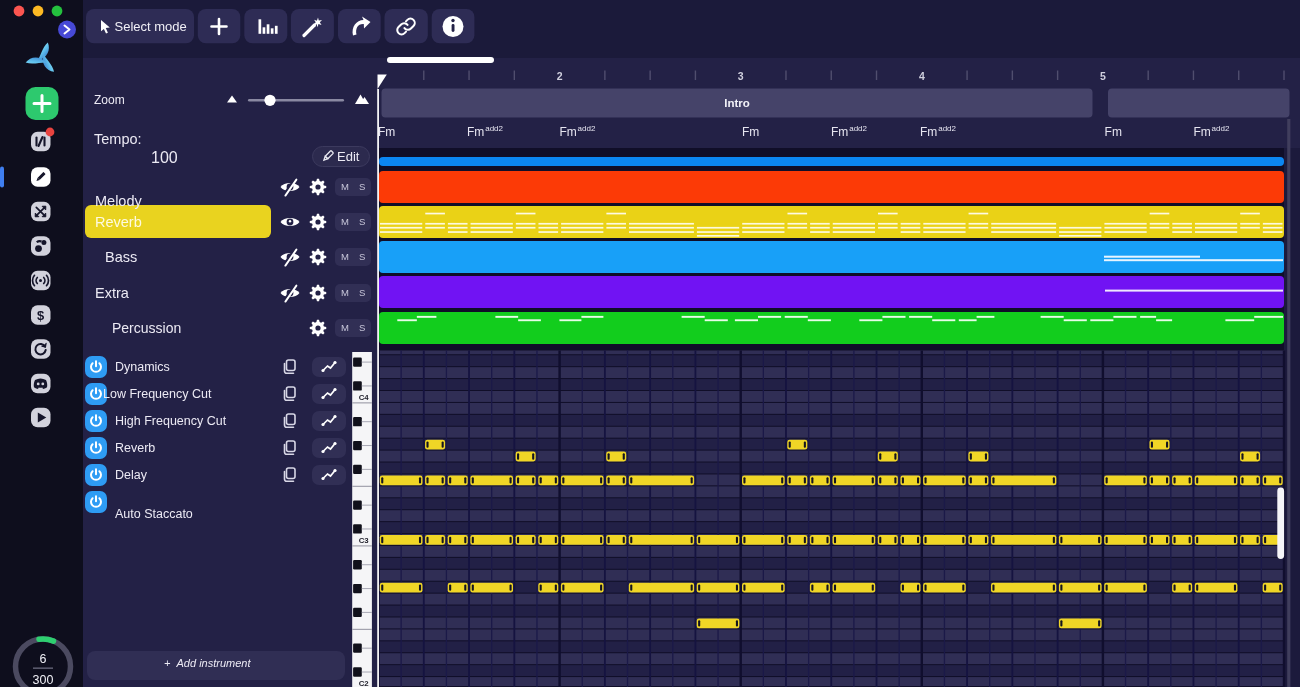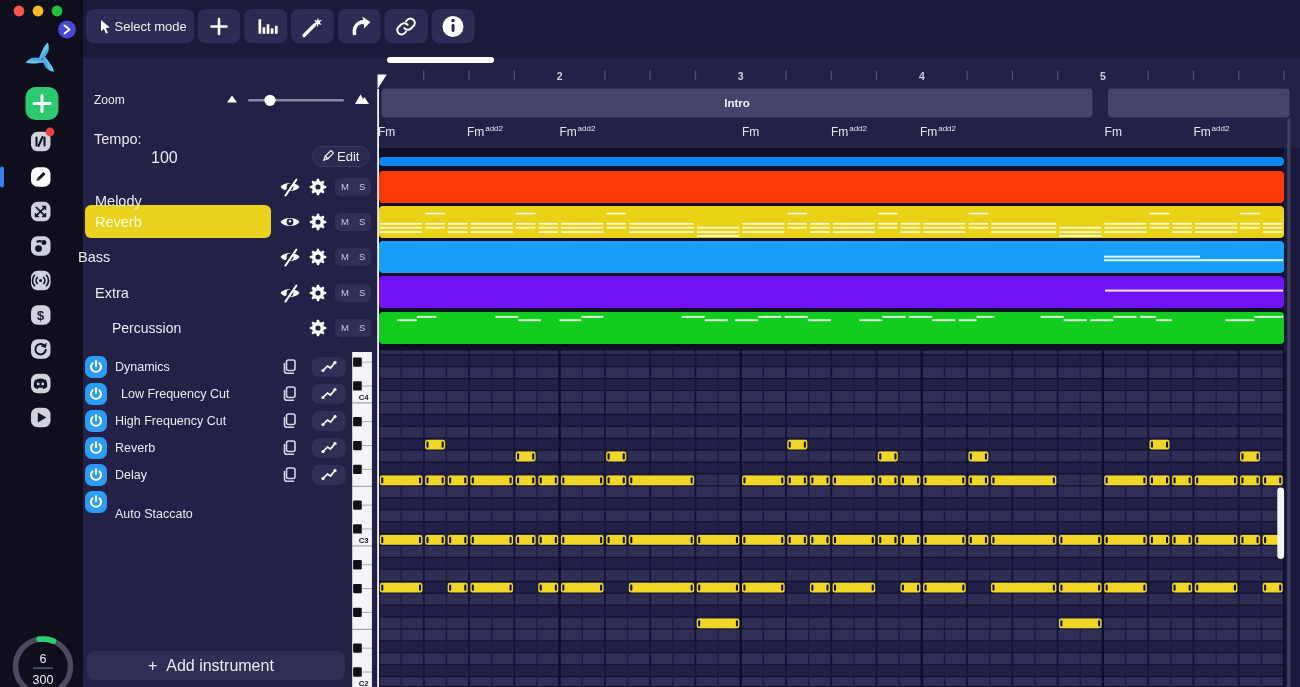--- a/index.html
+++ b/index.html
@@ -153,21 +153,21 @@
     <div class="txt" style="left:341px;top:215.5px;font-size:9.5px;color:#c8c7da;">M</div>
     <div class="txt" style="left:359px;top:215.5px;font-size:9.5px;color:#c8c7da;">S</div>
     <svg class="abs" style="left:308px;top:211.5px" width="20" height="20" viewBox="-10 -10 20 20">
       <path d="M-1.04,-8.23 L1.04,-8.23 L1.61,-5.88 L3.02,-5.3 L5.09,-6.56 L6.56,-5.09 L5.3,-3.02 L5.88,-1.61 L8.23,-1.04 L8.23,1.04 L5.88,1.61 L5.3,3.02 L6.56,5.09 L5.09,6.56 L3.02,5.3 L1.61,5.88 L1.04,8.23 L-1.04,8.23 L-1.61,5.88 L-3.02,5.3 L-5.09,6.56 L-6.56,5.09 L-5.3,3.02 L-5.88,1.61 L-8.23,1.04 L-8.23,-1.04 L-5.88,-1.61 L-5.3,-3.02 L-6.56,-5.09 L-5.09,-6.56 L-3.02,-5.3 L-1.61,-5.88 Z M2.6,0 A2.6,2.6 0 1 0 -2.6,0 A2.6,2.6 0 1 0 2.6,0 Z" fill="#fff" fill-rule="evenodd"></path>
     </svg>
     <svg class="abs" style="left:278.5px;top:211.5px" width="22" height="20" viewBox="0 0 22 20">
 <path d="M1.5,10 C5,4.6 17,4.6 20.5,10 C17,15.4 5,15.4 1.5,10 Z" fill="#fff"></path>
       <circle cx="11" cy="10" r="3.4" fill="#232146"></circle>
       <circle cx="11" cy="9.2" r="1.2" fill="#fff"></circle>
     </svg>
-    <div class="txt" style="left:78px;top:249px;font-size:14.5px;color:#eceaf4;">Bass</div>
+    <div class="txt" style="left:105px;top:249px;font-size:14.5px;color:#eceaf4;">Bass</div>
     <div class="abs" style="left:334.5px;top:248px;width:36.5px;height:18px;border-radius:5px;background:#312f55;"></div>
     <div class="txt" style="left:341px;top:251px;font-size:9.5px;color:#c8c7da;">M</div>
     <div class="txt" style="left:359px;top:251px;font-size:9.5px;color:#c8c7da;">S</div>
     <svg class="abs" style="left:308px;top:247px" width="20" height="20" viewBox="-10 -10 20 20">
       <path d="M-1.04,-8.23 L1.04,-8.23 L1.61,-5.88 L3.02,-5.3 L5.09,-6.56 L6.56,-5.09 L5.3,-3.02 L5.88,-1.61 L8.23,-1.04 L8.23,1.04 L5.88,1.61 L5.3,3.02 L6.56,5.09 L5.09,6.56 L3.02,5.3 L1.61,5.88 L1.04,8.23 L-1.04,8.23 L-1.61,5.88 L-3.02,5.3 L-5.09,6.56 L-6.56,5.09 L-5.3,3.02 L-5.88,1.61 L-8.23,1.04 L-8.23,-1.04 L-5.88,-1.61 L-5.3,-3.02 L-6.56,-5.09 L-5.09,-6.56 L-3.02,-5.3 L-1.61,-5.88 Z M2.6,0 A2.6,2.6 0 1 0 -2.6,0 A2.6,2.6 0 1 0 2.6,0 Z" fill="#fff" fill-rule="evenodd"></path>
     </svg>
     <svg class="abs" style="left:278.5px;top:247px" width="22" height="20" viewBox="0 0 22 20">
 <path d="M1.5,10 C5,4.6 17,4.6 20.5,10 C17,15.4 5,15.4 1.5,10 Z" fill="#fff"></path>
       <circle cx="11" cy="10" r="3.4" fill="#232146"></circle>
 <path d="M16.2,1.8 L5.2,17.8" stroke="#232146" stroke-width="3"></path>
@@ -207,21 +207,21 @@
 <rect x="0" y="0" width="34" height="20" rx="7" fill="#312f55"></rect>
 <path d="M11,13.5 L15.5,9 L18.5,11 L23,5.5" stroke="#fff" stroke-width="1.7" fill="none" stroke-linecap="round"></path>
 <circle cx="11" cy="13.5" r="1.6" fill="#fff"></circle>
       <circle cx="23" cy="5.5" r="1.6" fill="#fff"></circle>
     </svg>
     <svg class="abs" style="left:85px;top:382.5px" width="22" height="22" viewBox="0 0 22 22">
 <rect x="0" y="0" width="22" height="22" rx="7" fill="#2e9cf4"></rect>
 <path d="M11,5.2 L11,10.2" stroke="#fff" stroke-width="2" stroke-linecap="round"></path>
 <path d="M7.6,7.2 A5,5 0 1 0 14.4,7.2" stroke="#fff" stroke-width="2" fill="none" stroke-linecap="round"></path>
     </svg>
-    <div class="txt" style="left:121px;top:386.5px;font-size:12.5px;">Low Frequency Cut</div>
+    <div class="txt" style="left:103px;top:386.5px;font-size:12.5px;">Low Frequency Cut</div>
     <svg class="abs" style="left:282px;top:385.5px" width="16" height="16" viewBox="0 0 16 16">
 <rect x="4.5" y="1" width="8.5" height="10.5" rx="2" stroke="#d8d7e6" stroke-width="1.6" fill="none"></rect>
 <path d="M11.5,14.2 L4.8,14.2 A2.3,2.3 0 0 1 2.5,11.9 L2.5,4.5" stroke="#d8d7e6" stroke-width="1.6" fill="none" stroke-linecap="round"></path>
     </svg>
     <svg class="abs" style="left:311.5px;top:383.5px" width="34" height="20" viewBox="0 0 34 20">
 <rect x="0" y="0" width="34" height="20" rx="7" fill="#312f55"></rect>
 <path d="M11,13.5 L15.5,9 L18.5,11 L23,5.5" stroke="#fff" stroke-width="1.7" fill="none" stroke-linecap="round"></path>
 <circle cx="11" cy="13.5" r="1.6" fill="#fff"></circle>
       <circle cx="23" cy="5.5" r="1.6" fill="#fff"></circle>
     </svg>
@@ -273,21 +273,21 @@
 <circle cx="11" cy="13.5" r="1.6" fill="#fff"></circle>
       <circle cx="23" cy="5.5" r="1.6" fill="#fff"></circle>
     </svg>
     <svg class="abs" style="left:85px;top:491.3px" width="22" height="22" viewBox="0 0 22 22">
 <rect x="0" y="0" width="22" height="22" rx="7" fill="#2e9cf4"></rect>
 <path d="M11,5.2 L11,10.2" stroke="#fff" stroke-width="2" stroke-linecap="round"></path>
 <path d="M7.6,7.2 A5,5 0 1 0 14.4,7.2" stroke="#fff" stroke-width="2" fill="none" stroke-linecap="round"></path>
     </svg>
     <div class="txt" style="left:115px;top:495.3px;font-size:12.5px;margin-top:12px;">Auto Staccato</div>
     <div class="abs" style="left:86.5px;top:650.5px;width:258px;height:29.5px;border-radius:8px;background:#302e54;"></div>
-    <div class="txt" style="left:148px;top:656.5px;font-size:16px;">+&nbsp;&nbsp;Add instrument</div>
+    <div class="txt" style="left:164px;top:656.5px;font-size:11px;font-style:italic;">+&nbsp;&nbsp;Add instrument</div>
     <div class="abs" style="left:386.5px;top:57px;width:107px;height:6px;border-radius:3px;background:#ffffff;"></div>
     <svg class="abs" style="left:0;top:0" width="1300" height="687" viewBox="0 0 1300 687">
       <rect x="423.07" y="70.5" width="1.4" height="9.5" fill="#504e6e"></rect>
       <rect x="468.35" y="70.5" width="1.4" height="9.5" fill="#504e6e"></rect>
       <rect x="513.62" y="70.5" width="1.4" height="9.5" fill="#504e6e"></rect>
       <text x="559.6" y="79.5" text-anchor="middle" font-size="10.5" font-weight="bold" fill="#d0d0de">2</text>
       <rect x="604.17" y="70.5" width="1.4" height="9.5" fill="#504e6e"></rect>
       <rect x="649.45" y="70.5" width="1.4" height="9.5" fill="#504e6e"></rect>
       <rect x="694.72" y="70.5" width="1.4" height="9.5" fill="#504e6e"></rect>
       <text x="740.7" y="79.5" text-anchor="middle" font-size="10.5" font-weight="bold" fill="#d0d0de">3</text>

